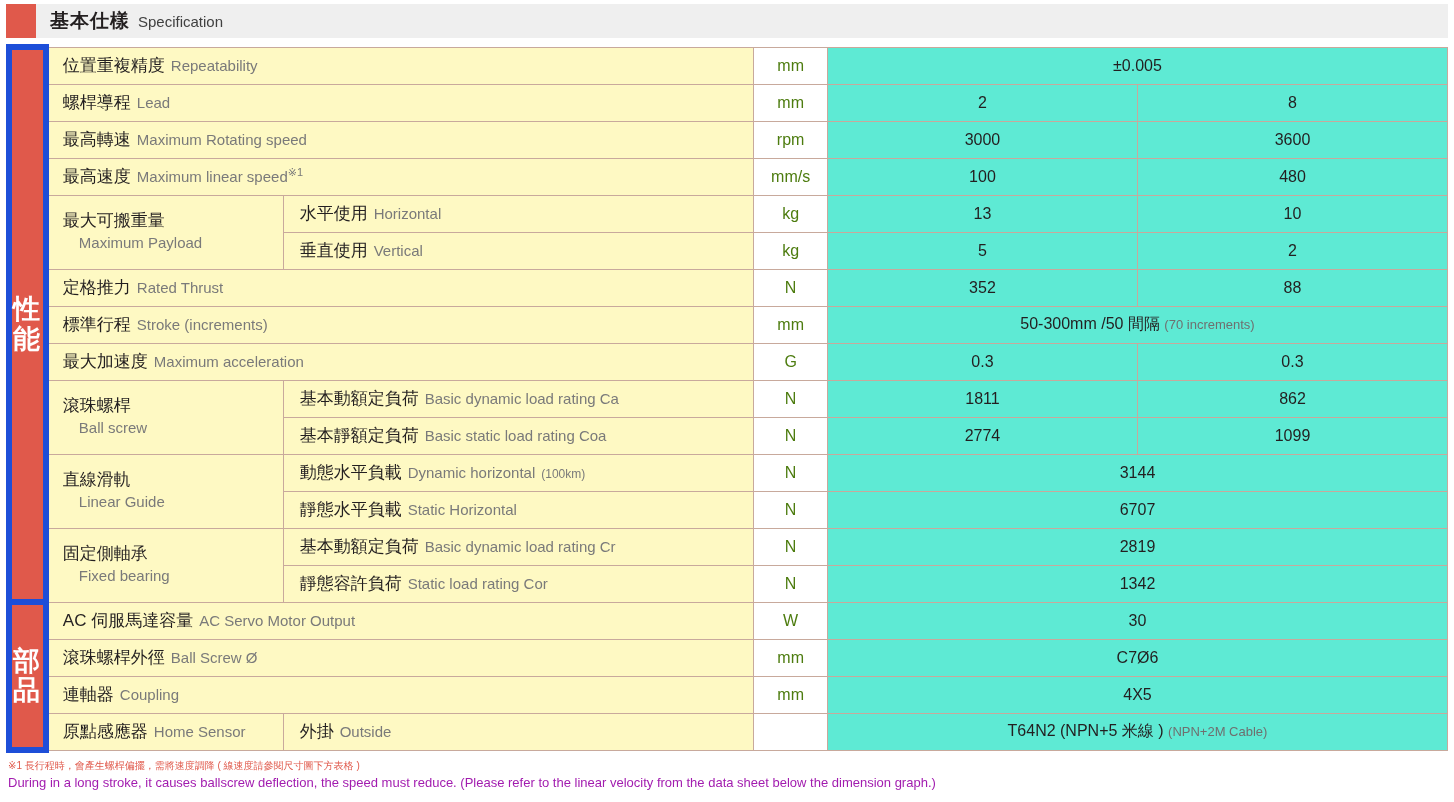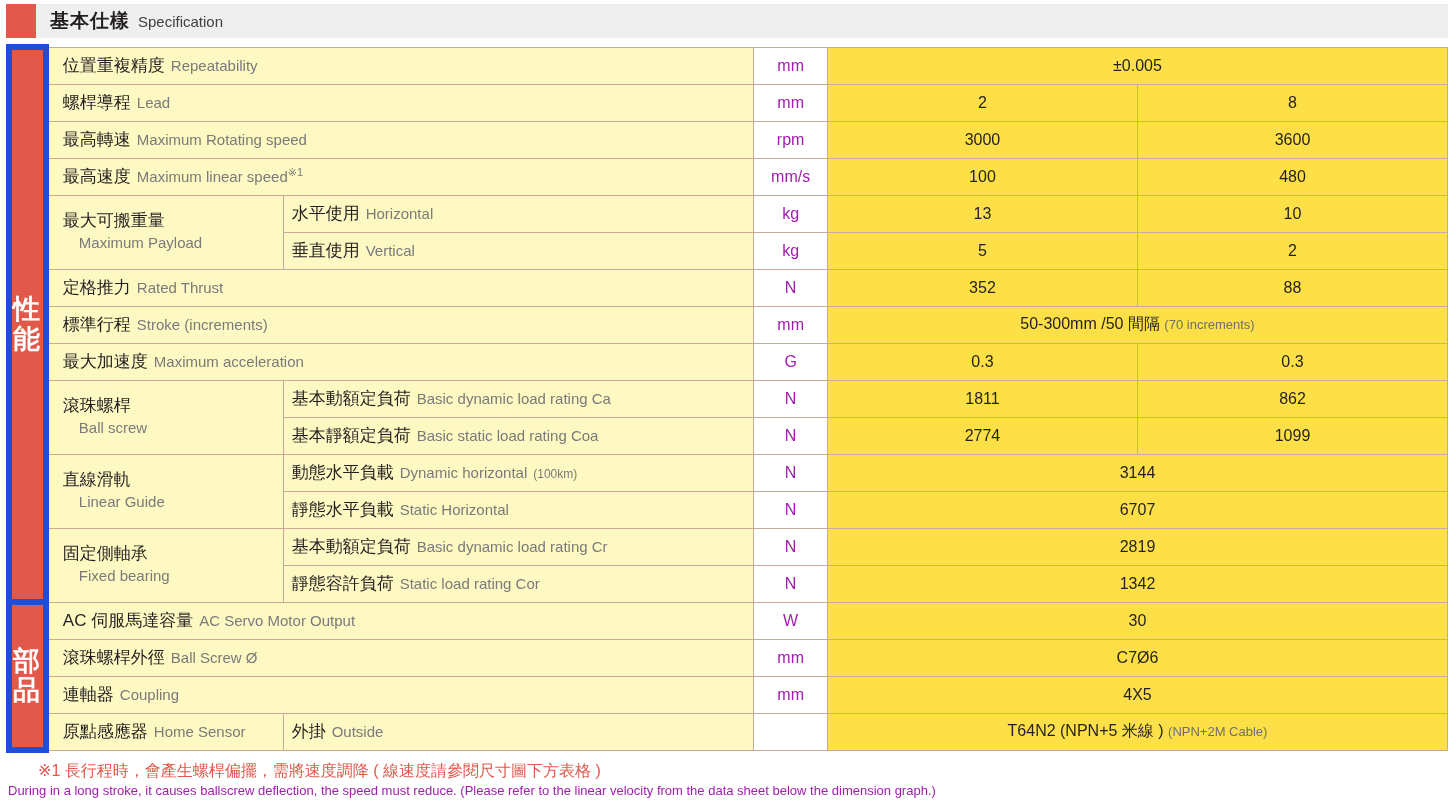--- a/index.html
+++ b/index.html
@@ -48,51 +48,51 @@
     border:6px solid #1d4ed8;
   }
   .grp span{display:block;}
   
   .name{
     background:#fef9c3;
     padding:5px 0 5px 14px;
     height:37px;
     box-sizing:border-box;
   }
-  .name.sub{padding-left:8px;}
+  .name.sub{padding-left:16px;}
   .name .cn{font-size:17px;color:#231f20;}
   .name .en{font-size:15px;color:#7a7a7a;margin-left:6px;}
   .name .en small{font-size:12px;text-align:right;}
   .name .sup{font-size:11px;color:#7a7a7a;vertical-align:super;}
   .name .stack{line-height:1.35;}
   .name .stack .cn{display:block;}
   .name .stack .en{display:block;margin-left:16px;}
 
   .unit{
-    width:72px;text-align:center;background:#ffffff;font-size:16px;color:#a21caf;margin-left:24px;
+    width:72px;text-align:center;background:#ffffff;font-size:16px;color:#4d7c0f;margin-left:24px;
   }
   .val{
-    text-align:center;background:#fde047;font-size:16px;color:#231f20;
+    text-align:center;background:#5eead4;font-size:16px;color:#231f20;
   }
   .val .sub{font-size:13px;color:#6f6f6f;}
 
   
   col.c-grp{width:36px;}
   col.c-name1{width:232px;}
   col.c-name2{width:460px;}
   col.c-unit{width:72px;}
   col.c-v1{width:303px;}
   col.c-v2{width:303px;}
 
   
   .footnote{
     margin:6px 0 0 8px;
     line-height:1.45;
   }
-  .footnote .fn-cn{font-size:16px;color:#e0594b;margin-left:30px;}
+  .footnote .fn-cn{font-size:10px;color:#e0594b;}
   .footnote .fn-en{font-size:13px;color:#a21caf;}
 </style>
 </head>
 <body>
 
 <div class="page">
 
   <div class="header">
     <div class="swatch"></div>
     <div class="title">

